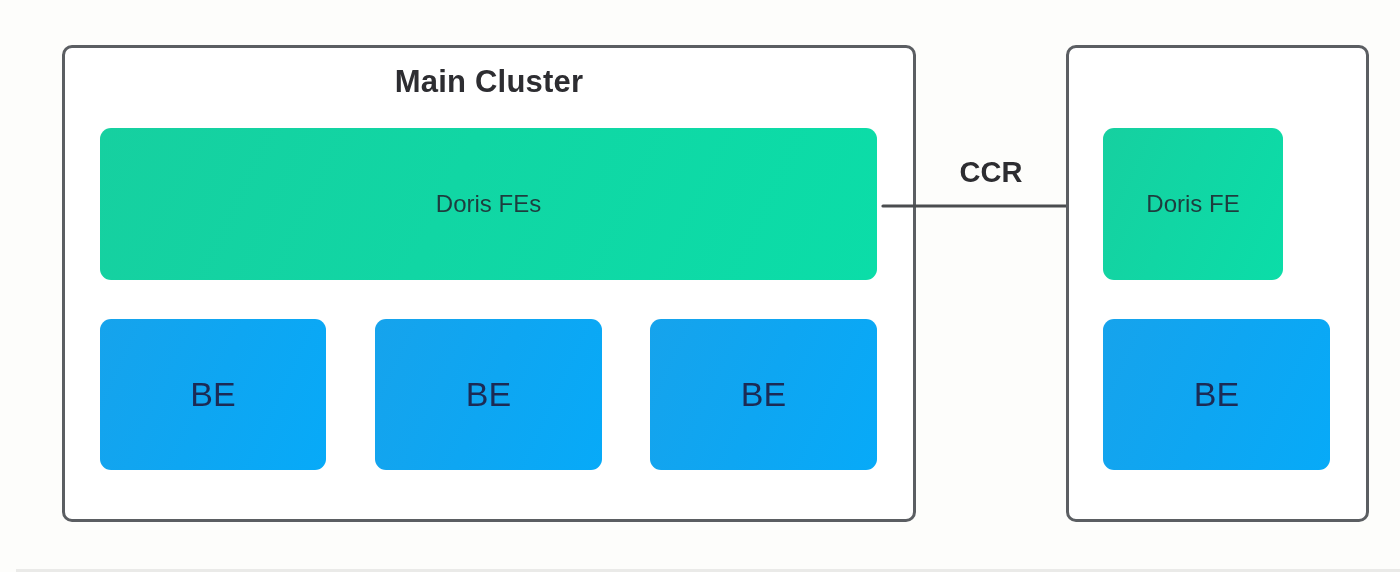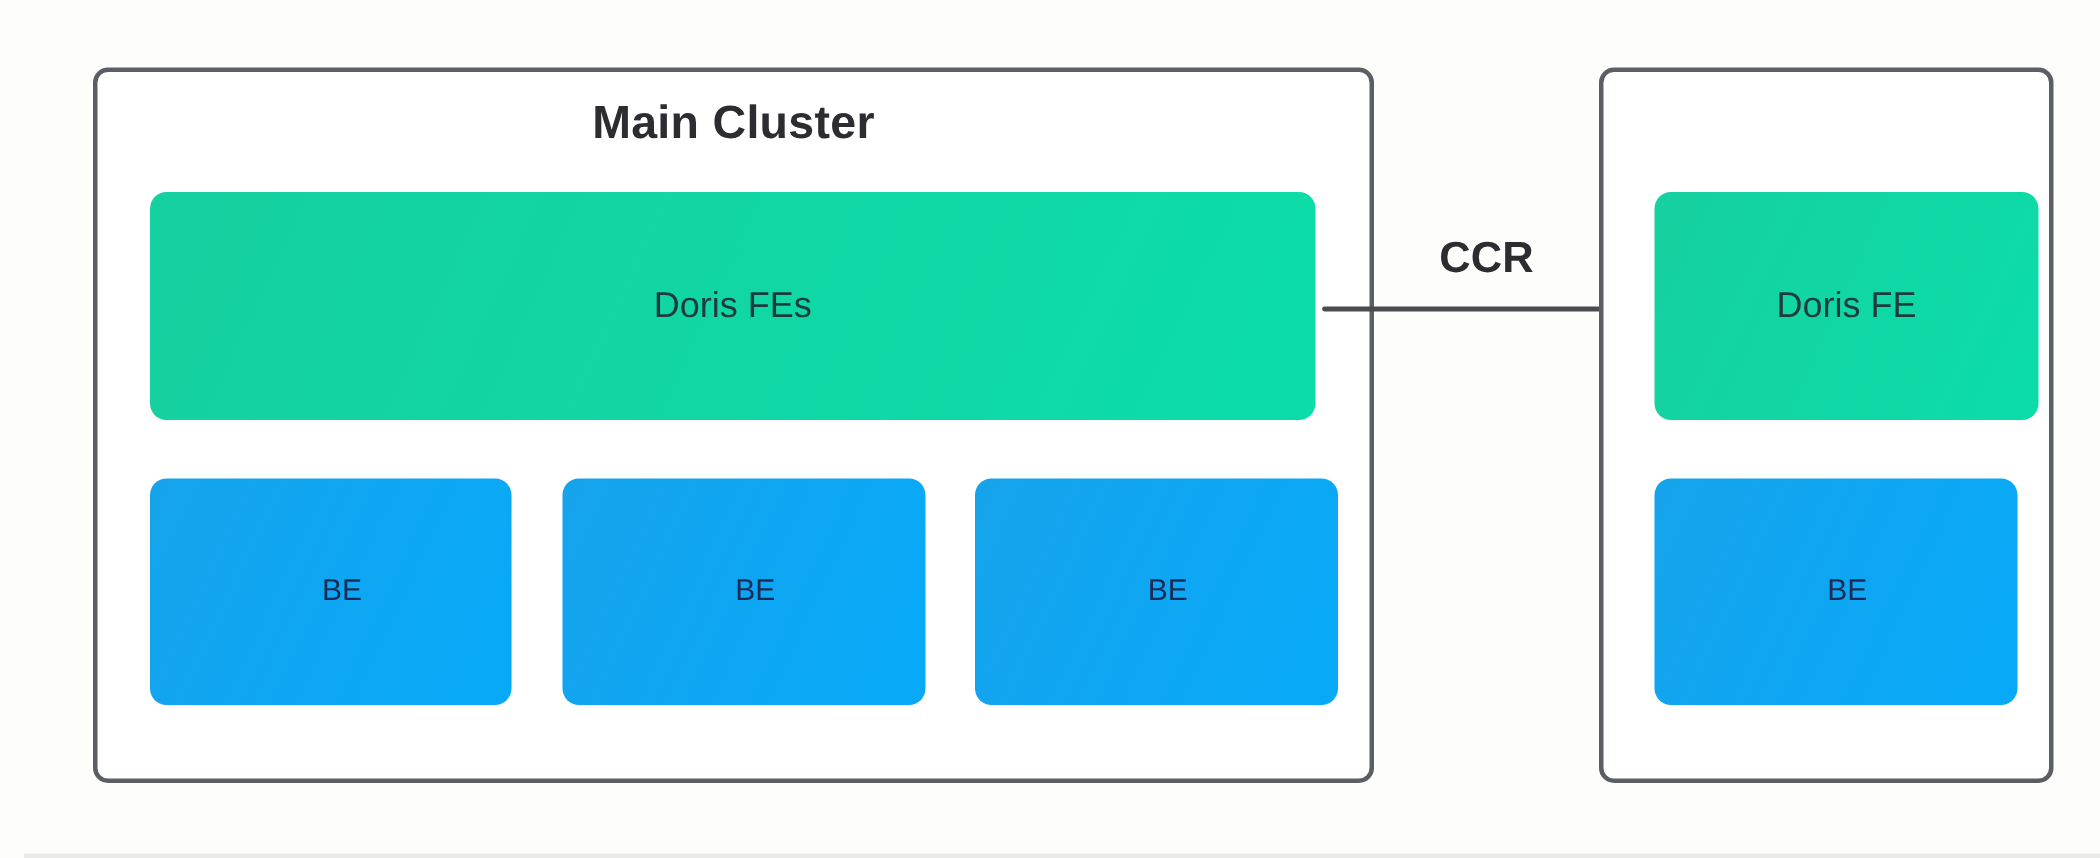--- a/index.html
+++ b/index.html
@@ -50,28 +50,27 @@
     justify-content: center;
   }
   .node.fe {
     background: linear-gradient(115deg, #16d0a0 0%, var(--fe-green, #11d6a4) 45%, #0bdda8 100%);
     color: var(--fe-text, #1e3c3e);
     font-size: 24px;
   }
   .node.be {
     background: linear-gradient(115deg, #16a3ec 0%, var(--be-blue, #0ea6f2) 50%, #07aaf8 100%);
     color: var(--be-text, #1c2b55);
-    font-size: 20px;
-    padding-left: 15px;
+    font-size: 34px;
   }
   .main-fe   { left: 35px;  top: 80px;  width: 777px; height: 152px; justify-content: center; }
   .main-be-1 { left: 35px;  top: 271px; width: 226px; height: 151px; }
   .main-be-2 { left: 310px; top: 271px; width: 227px; height: 151px; }
   .main-be-3 { left: 585px; top: 271px; width: 227px; height: 151px; }
-  .backup-fe { left: 34px;  top: 80px;  width: 256px; height: 152px; }
+  .backup-fe { left: 34px;  top: 80px;  width: 180px; height: 152px; }
   .backup-be { left: 34px;  top: 271px; width: 227px; height: 151px; }
 
   .ccr-label {
     position: absolute;
     left: 900px; top: 156px;
     width: 150px;
     text-align: center;
     font-size: 29px;
     font-weight: 700;
     color: var(--title-text, #2d2d31);

